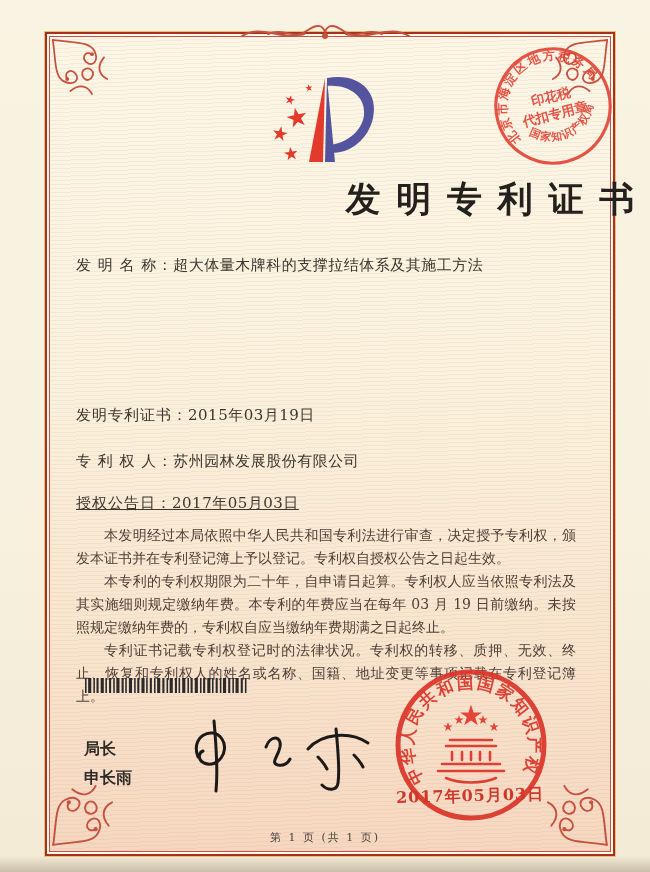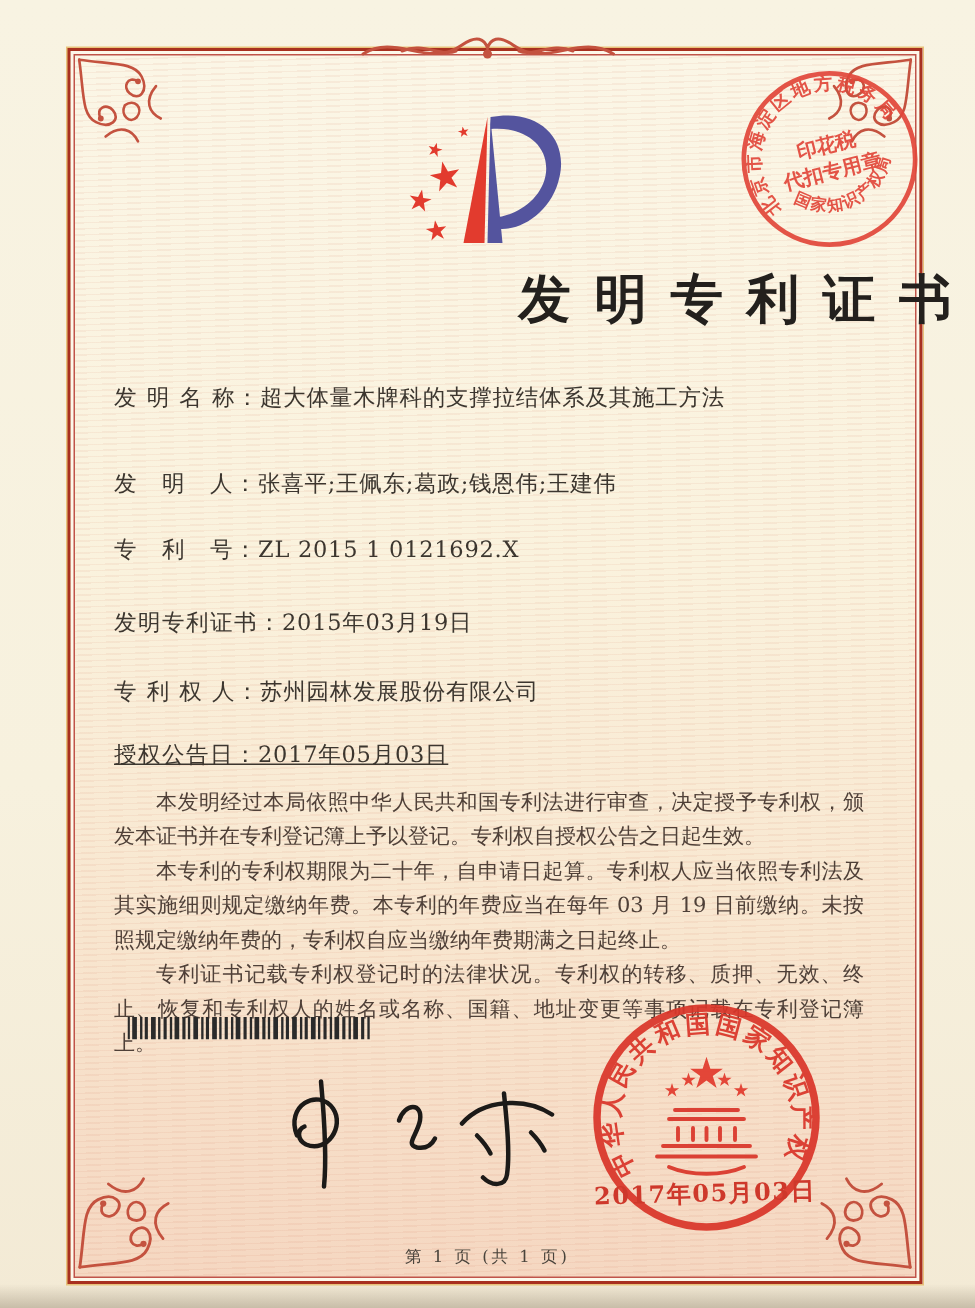--- a/index.html
+++ b/index.html
@@ -108,26 +108,20 @@
       <textPath href="#taxArcBottom" startOffset="14">国家知识产权局</textPath>
     </text>
     <text x="65" y="60" text-anchor="middle" font-size="13.5" font-weight="bold" fill="#e2473a">印花税</text>
     <text x="65" y="78" text-anchor="middle" font-size="13.5" font-weight="bold" fill="#e2473a">代扣专用章</text>
   </svg>
 
   <div class="title">发明专利证书</div>
 
   <div class="field" style="top:256px;">
     <span class="lab">发 明 名 称：</span><span class="val">超大体量木牌科的支撑拉结体系及其施工方法</span>
-  </div>
-  <div class="field" style="top:313px;">
-    <span class="lab">发　明　人：</span><span class="val">张喜平;王佩东;葛政;钱恩伟;王建伟</span>
-  </div>
-  <div class="field" style="top:357px;">
-    <span class="lab">专　利　号：</span><span class="val">ZL 2015 1 0121692.X</span>
   </div>
   <div class="field" style="top:406px;">
     <span class="lab">发明专利证书：</span><span class="val">2015年03月19日</span>
   </div>
   <div class="field" style="top:452px;">
     <span class="lab">专 利 权 人：</span><span class="val">苏州园林发展股份有限公司</span>
   </div>
   <div class="field" style="top:494px;text-decoration:underline;">
     <span class="lab">授权公告日：</span><span class="val">2017年05月03日</span>
   </div>
@@ -176,20 +170,24 @@
         <rect x="129" width="1.5" height="14"></rect>
         <rect x="132" width="3" height="14"></rect>
         <rect x="137" width="2" height="14"></rect>
       <rect x="141" width="1.5" height="14"></rect>
         <rect x="144" width="3" height="14"></rect>
         <rect x="149" width="2" height="14"></rect>
         <rect x="153" width="1.5" height="14"></rect>
     </g>
   </svg>
 
+  <div class="chief">
+    <div>局长</div>
+    <div>申长雨</div>
+  </div>
 
   <svg class="signature" viewBox="0 0 215 85">
     <g fill="none" stroke="#1c1a18" stroke-width="3" stroke-linecap="round">
       <path d="M28,44 C20,24 42,12 52,26 C60,38 48,56 34,50 C28,47 28,40 33,38"></path>
       <path d="M44,8 C46,30 48,58 46,78"></path>
       <path d="M96,34 C100,22 112,22 110,34 C108,44 100,50 108,52 C114,53 118,50 120,46"></path>
       <path d="M138,36 C152,20 180,18 198,30"></path>
       <path d="M166,16 C168,36 170,56 168,70 C167,78 158,78 152,72"></path>
       <path d="M148,44 C152,48 155,52 157,56"></path>
       <path d="M184,42 C188,46 191,50 193,54"></path>

